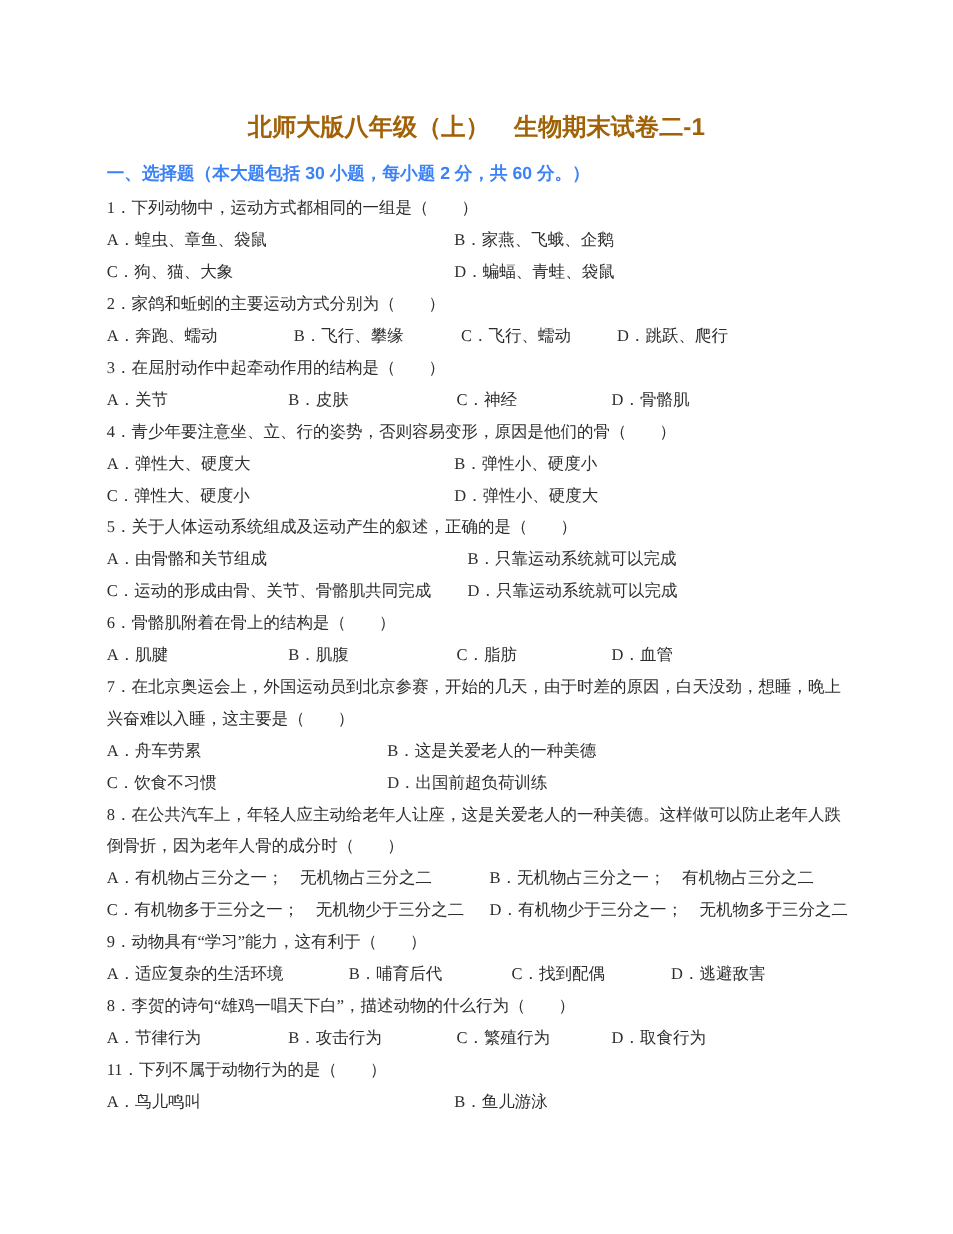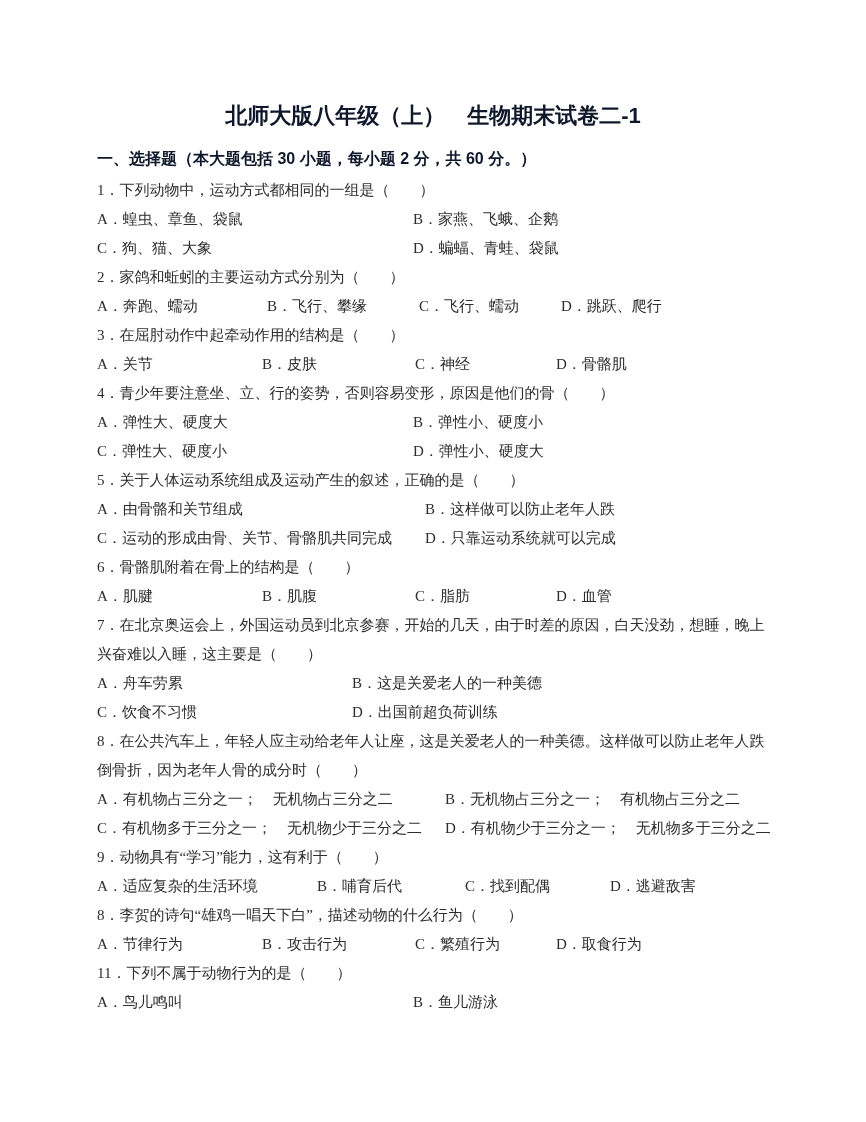--- a/index.html
+++ b/index.html
@@ -13,29 +13,29 @@
     color: #2d2d2d;
   }
   .title {
     margin: 0;
     padding-top: 101px;
     text-align: center;
     font-family: "Liberation Sans", sans-serif;
     font-weight: 700;
     font-size: 22px;
     line-height: 30px;
-    color: #0f172a;
+    color: #a16207;
   }
   .section {
     margin: 13px 0 2px 97px;
     font-family: "Liberation Sans", sans-serif;
     font-weight: 700;
     font-size: 16px;
     line-height: 30px;
-    color: #0f172a;
+    color: #3b82f6;
   }
   .content { margin-left: 97px; }
   .line {
     position: relative;
     height: 29px;
     font-size: 15px;
     line-height: 29px;
   }
   .line span {
     position: absolute;
@@ -98,21 +98,21 @@
           <span class="opt" style="left: 0px;">C．弹性大、硬度小</span>
           <span class="opt" style="left: 316px;">D．弹性小、硬度大</span>
         </div>
       </div>
       <div class="question">
         <div class="line">
           <span style="left: 0px;">5．关于人体运动系统组成及运动产生的叙述，正确的是（　　）</span>
         </div>
         <div class="line">
           <span class="opt" style="left: 0px;">A．由骨骼和关节组成</span>
-          <span class="opt" style="left: 328px;">B．这样做可以防止老年人跌</span>
+          <span class="opt" style="left: 328px;">B．只靠运动系统就可以完成</span>
         </div>
         <div class="line">
           <span class="opt" style="left: 0px;">C．运动的形成由骨、关节、骨骼肌共同完成</span>
           <span class="opt" style="left: 328px;">D．只靠运动系统就可以完成</span>
         </div>
       </div>
       <div class="question">
         <div class="line">
           <span style="left: 0px;">6．骨骼肌附着在骨上的结构是（　　）</span>
         </div>

